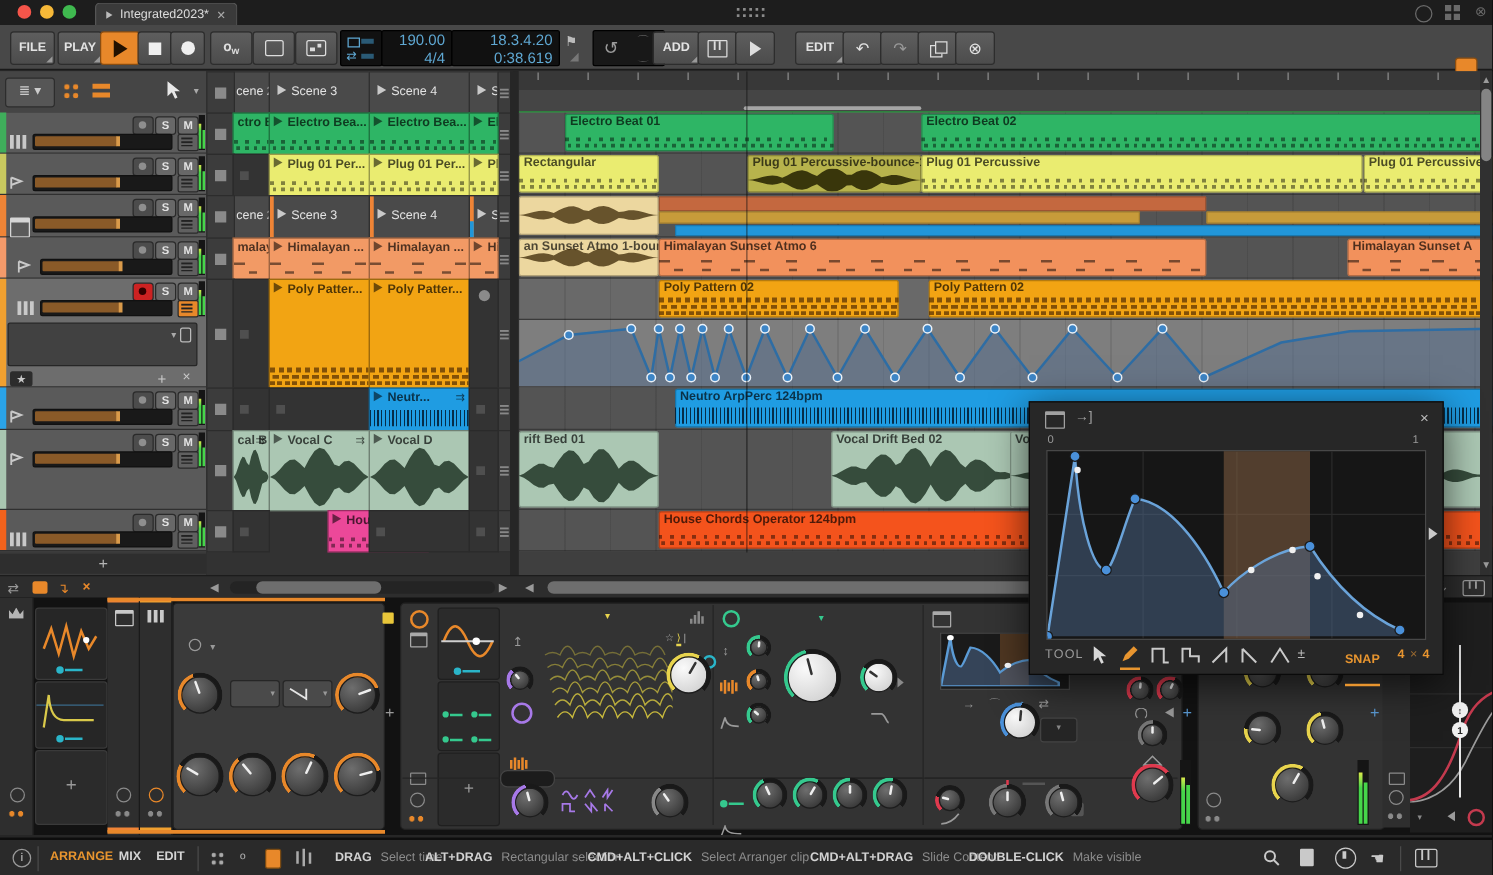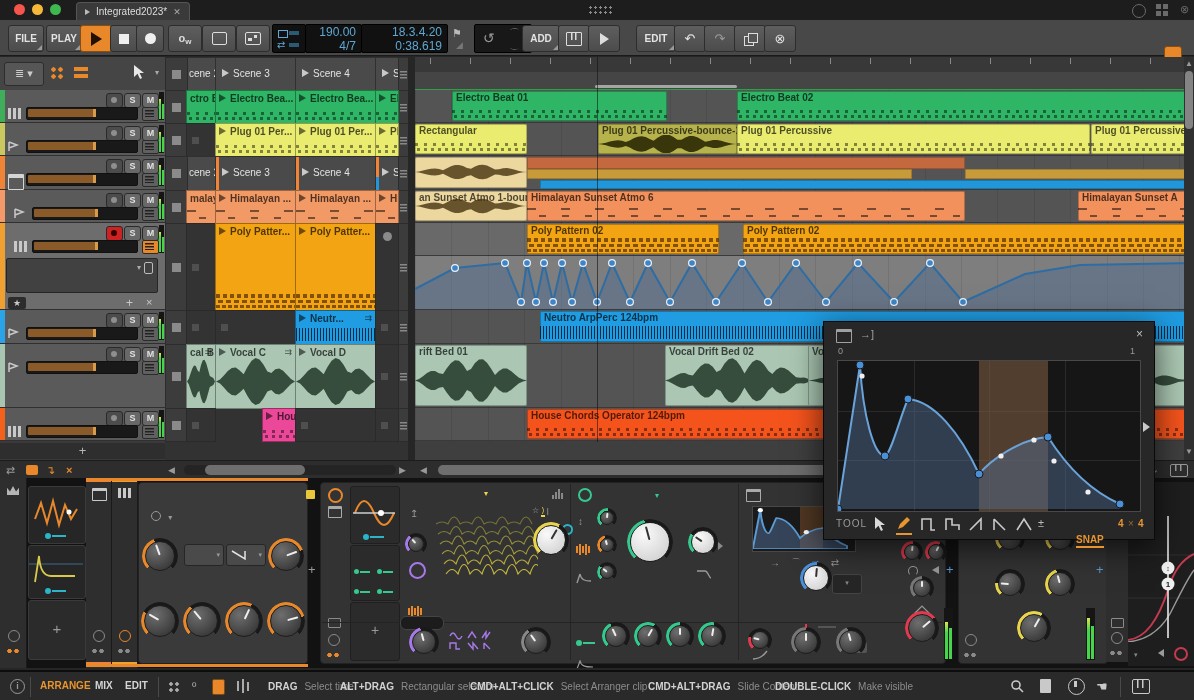--- a/index.html
+++ b/index.html
@@ -89,21 +89,21 @@
       </div>
 
     <div class="disp" style="left:272px;width:32px;">
       <div class="abs" style="left:5px;top:5px;width:8px;height:6px;border:1px solid #5fa8d3;"></div>
       <div class="abs" style="left:16px;top:6px;width:10px;height:4px;background:#2a5a75;"></div>
       <div class="abs" style="left:4px;top:14px;color:#5fa8d3;font-size:10px;">⇄</div>
       <div class="abs" style="left:16px;top:18px;width:10px;height:4px;background:#2a5a75;"></div>
     </div>
     <div class="disp" style="left:305px;width:55px;">
       <div class="dispnum">190.00</div>
-      <div class="dispnum">4/7</div>
+      <div class="dispnum">4/4</div>
     </div>
     <div class="disp" style="left:361px;width:85px;">
       <div class="dispnum">18.3.4.20</div>
       <div class="dispnum">0:38.619</div>
     </div>
     <div class="abs" style="left:452px;top:7px;color:#bbb;font-size:11px;">⚑</div>
     <div class="abs" style="left:456px;top:20px;color:#777;font-size:9px;">◢</div>
     <div class="disp" style="left:474px;width:56px;background:#181818;">
       <div class="abs" style="left:8px;top:5px;font-size:14px;color:#9a9a9a;">↺</div>
       <div class="abs" style="left:34px;top:1px;font-size:11px;color:#777;">⌒</div>
@@ -1256,21 +1256,21 @@
             </svg></span><span class="footico"><svg width="16" height="16">
               <path d="M2,14 L2,3 L8,3 L8,9 L15,9 L15,14" stroke="#c9c9c9" fill="none" stroke-width="1.6"></path>
             </svg></span><span class="footico"><svg width="16" height="16">
               <path d="M2,14 L13,3 L13,14" stroke="#c9c9c9" fill="none" stroke-width="1.6"></path>
             </svg></span><span class="footico"><svg width="16" height="16">
               <path d="M2,3 L2,14 M2,3 L13,14" stroke="#c9c9c9" fill="none" stroke-width="1.6"></path>
             </svg></span><span class="footico"><svg width="16" height="16">
               <path d="M1,14 L8,3 L15,14" stroke="#c9c9c9" fill="none" stroke-width="1.6"></path>
             </svg></span></span>
       <span class="abs" style="left:214px;top:3px;color:#bbb;font-size:11px;">±</span>
-      <span class="abs" style="left:252px;top:20px;color:#e8952f;font-size:10px;font-weight:bold;border-bottom:2px solid #e8952f;padding-bottom:1px;">SNAP</span>
+      <span class="abs" style="left:252px;top:8px;color:#e8952f;font-size:10px;font-weight:bold;border-bottom:2px solid #e8952f;padding-bottom:14px;">SNAP</span>
       <span class="abs" style="left:294px;top:4px;color:#e8952f;font-size:10px;font-weight:bold;">4</span>
       <span class="abs" style="left:304px;top:4px;color:#9a6a30;font-size:10px;">×</span>
       <span class="abs" style="left:314px;top:4px;color:#e8952f;font-size:10px;font-weight:bold;">4</span>
     </div>
   </div>
 
   <div id="statusbar">
     <div class="abs" style="left:10px;top:7px;width:13px;height:13px;border:1.5px solid #9a9a9a;border-radius:50%;color:#9a9a9a;font-size:9px;text-align:center;line-height:13px;font-weight:bold;">i</div>
     <div class="sep" style="left:30px;"></div>
     <div class="abs" style="left:40px;top:8px;color:#e8952f;font-size:10px;font-weight:bold;">ARRANGE</div>

